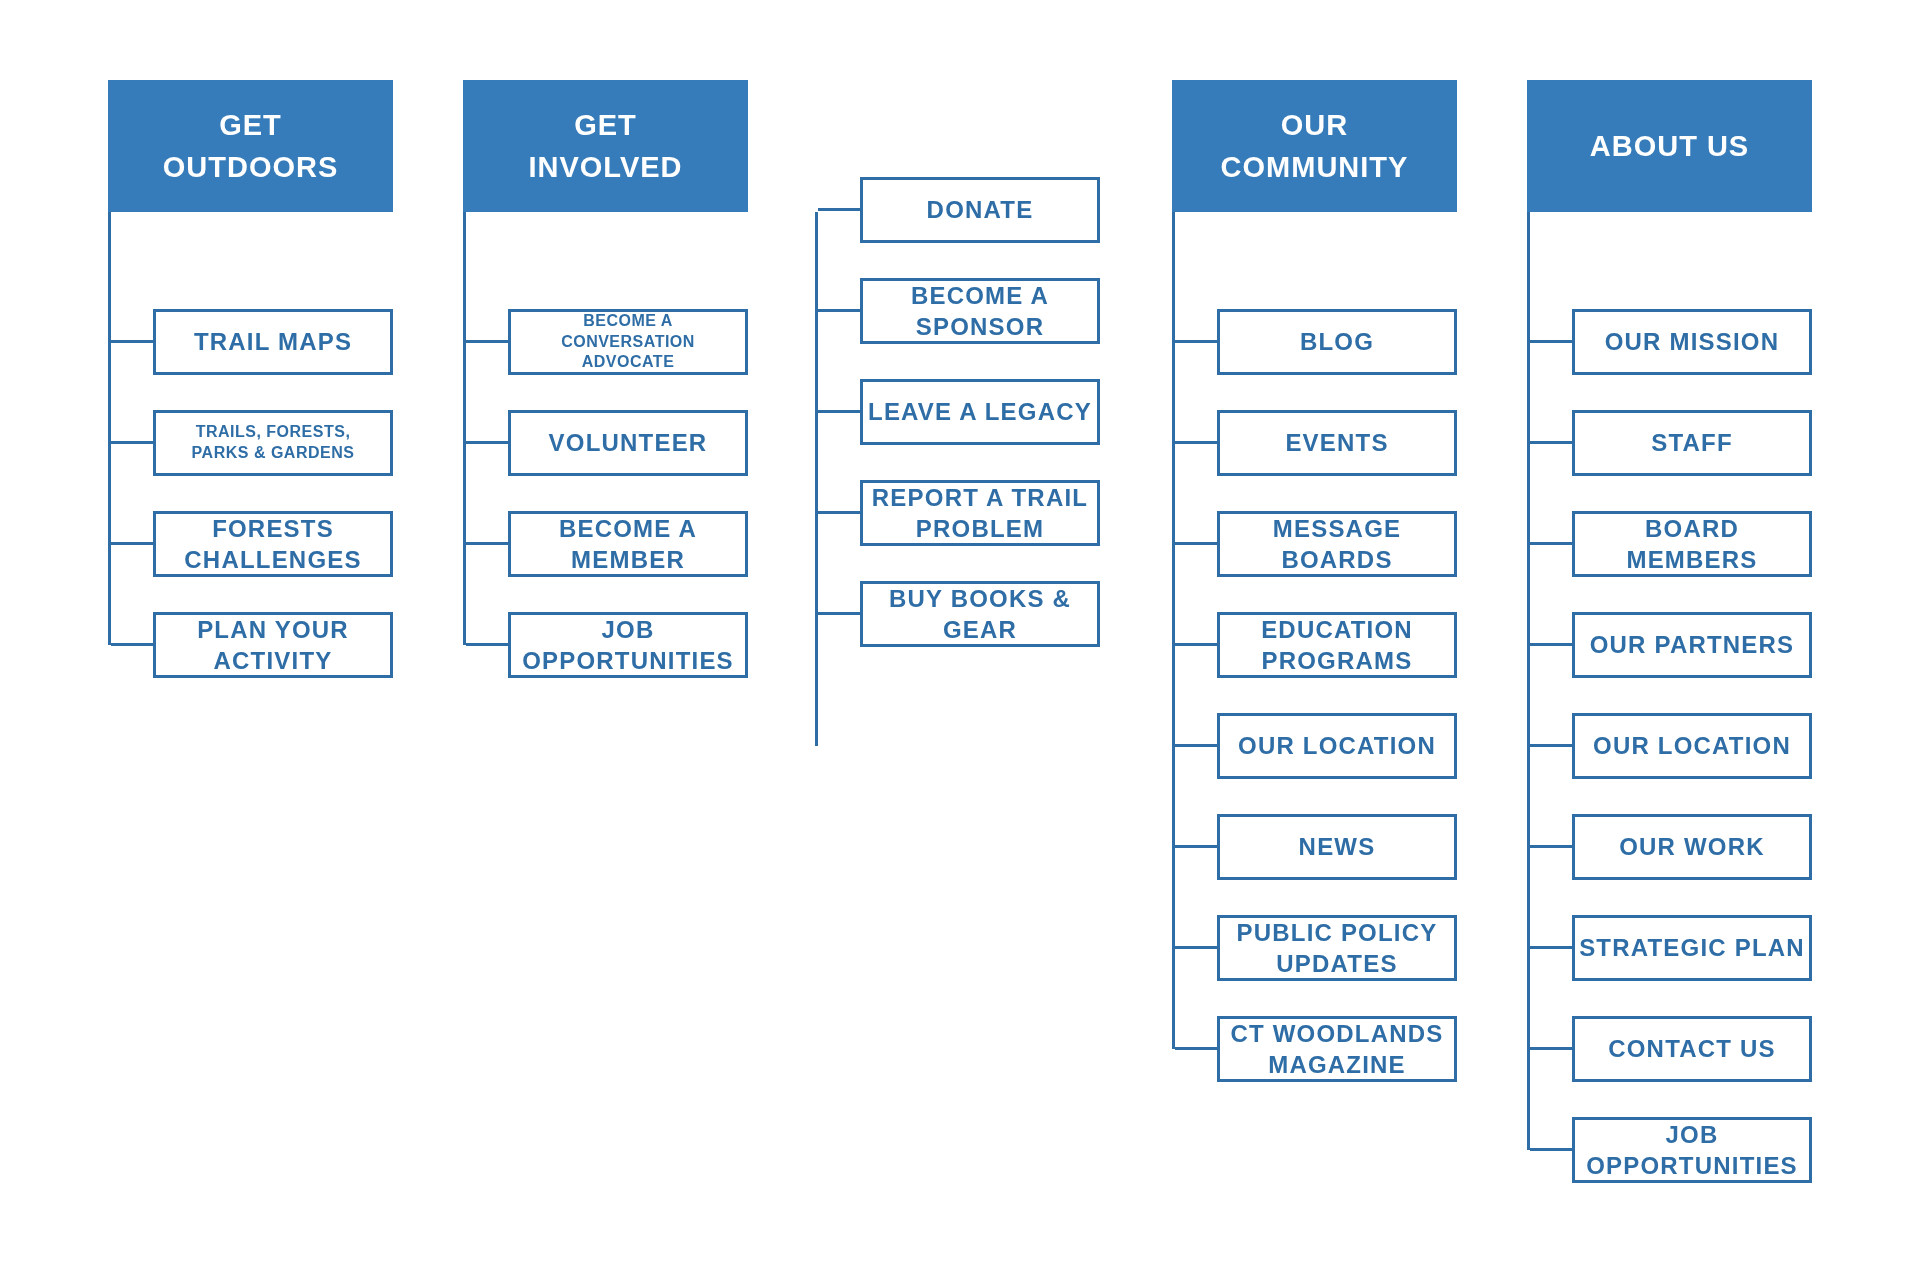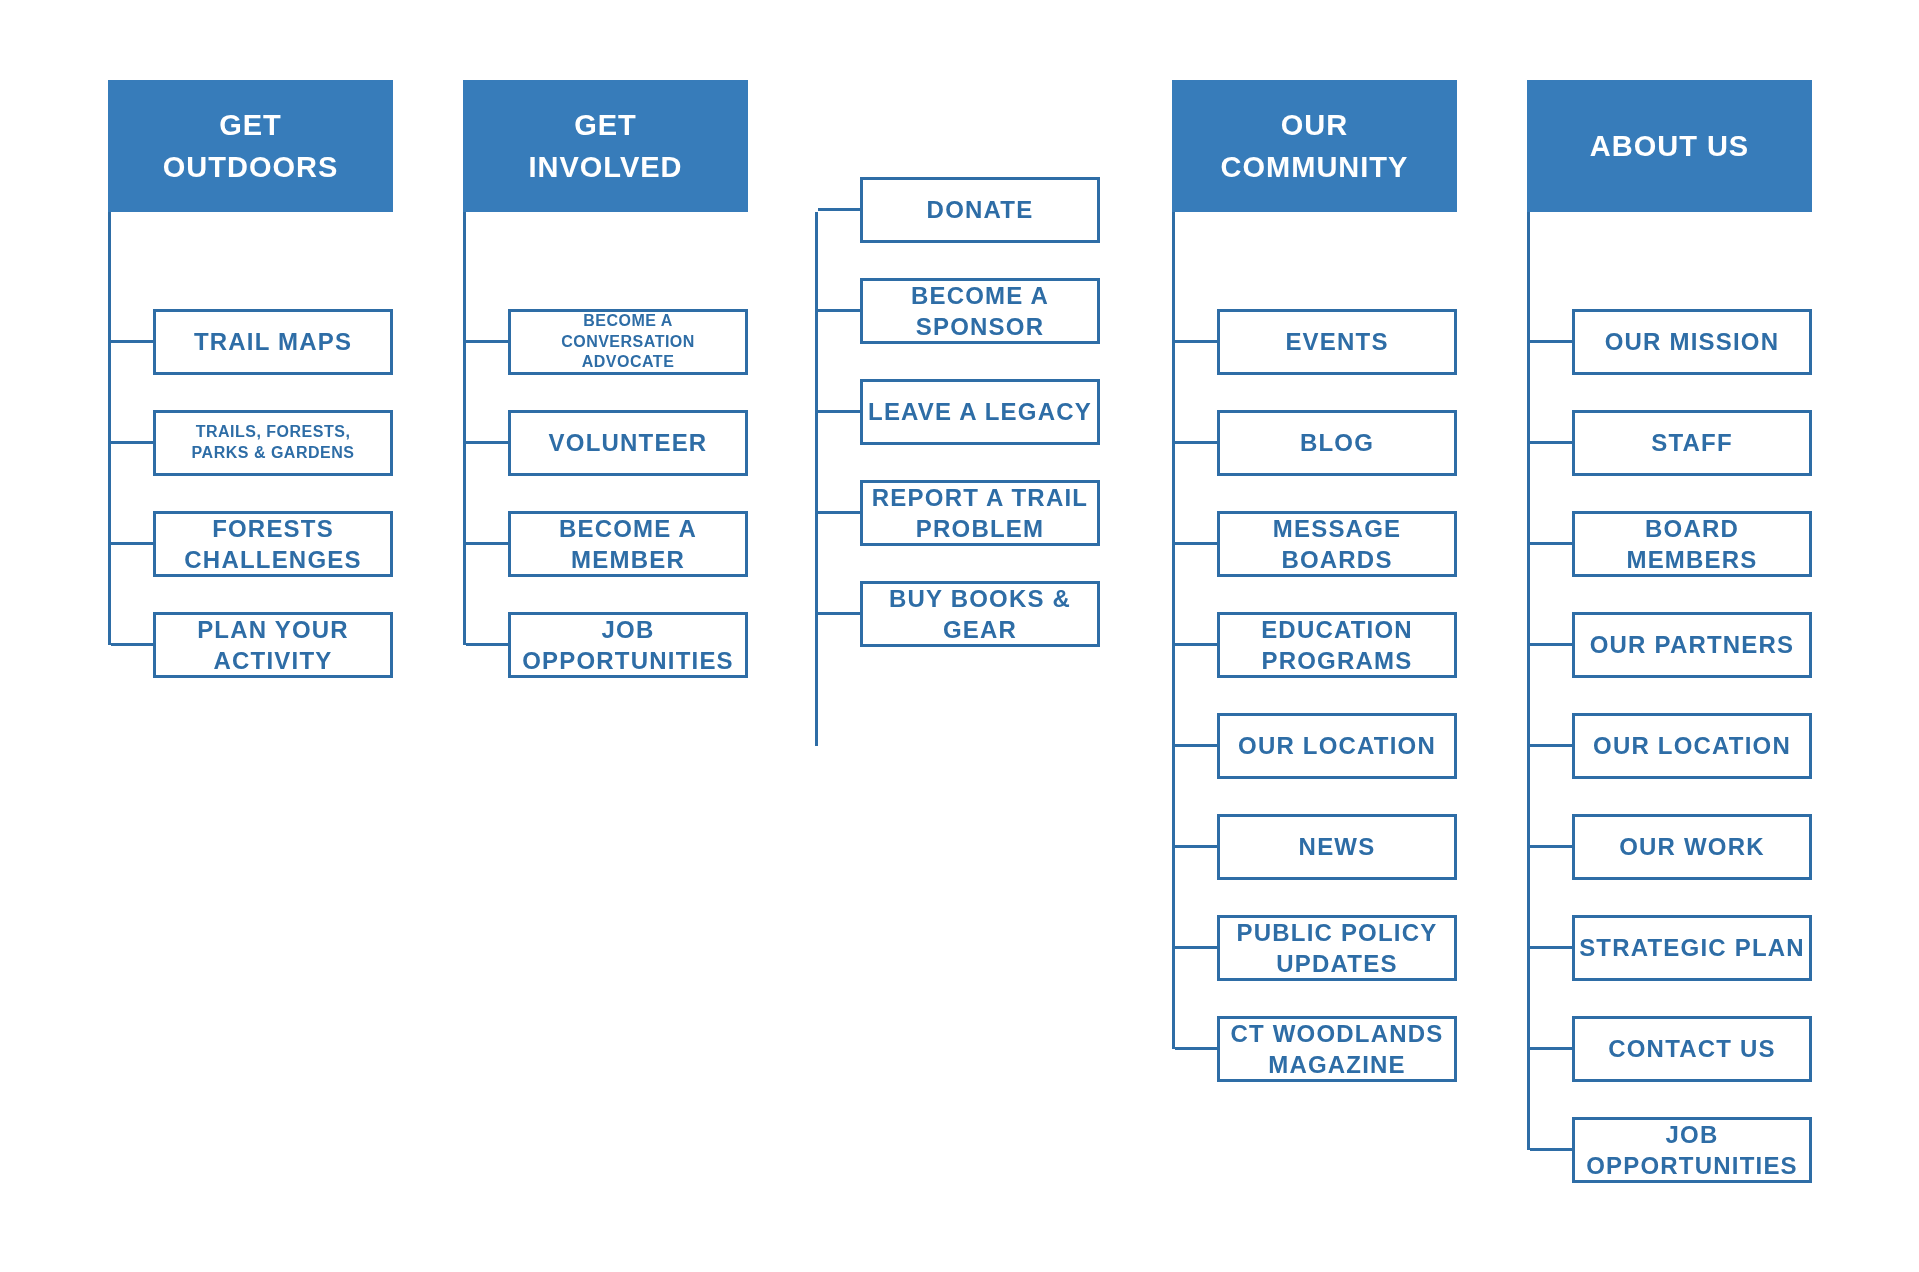--- a/index.html
+++ b/index.html
@@ -180,25 +180,25 @@
 
   <section class="column col-3">
     <header class="col-header">
       <h2 class="col-title">OUR
 COMMUNITY</h2>
     </header>
     <div class="vline" style="height: 837px;"></div>
     <div class="children">
         <div class="child-box">
           <span class="stub"></span>
+          <span class="node-label">BLOG</span>
+        </div>
+        <div class="child-box">
+          <span class="stub"></span>
           <span class="node-label">EVENTS</span>
-        </div>
-        <div class="child-box">
-          <span class="stub"></span>
-          <span class="node-label">BLOG</span>
         </div>
         <div class="child-box">
           <span class="stub"></span>
           <span class="node-label">MESSAGE BOARDS</span>
         </div>
         <div class="child-box">
           <span class="stub"></span>
           <span class="node-label">EDUCATION
 PROGRAMS</span>
         </div>

